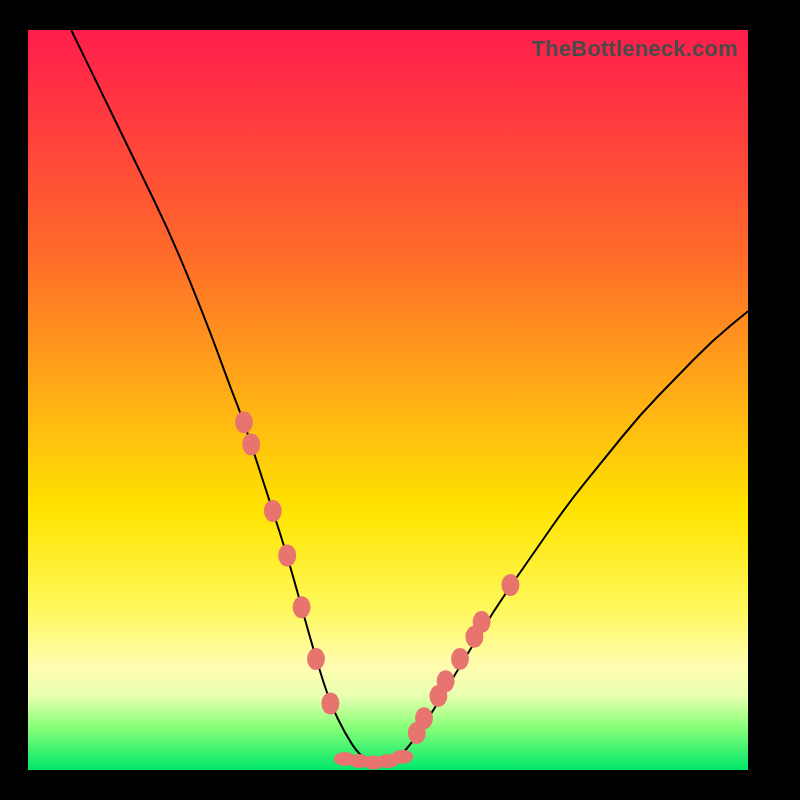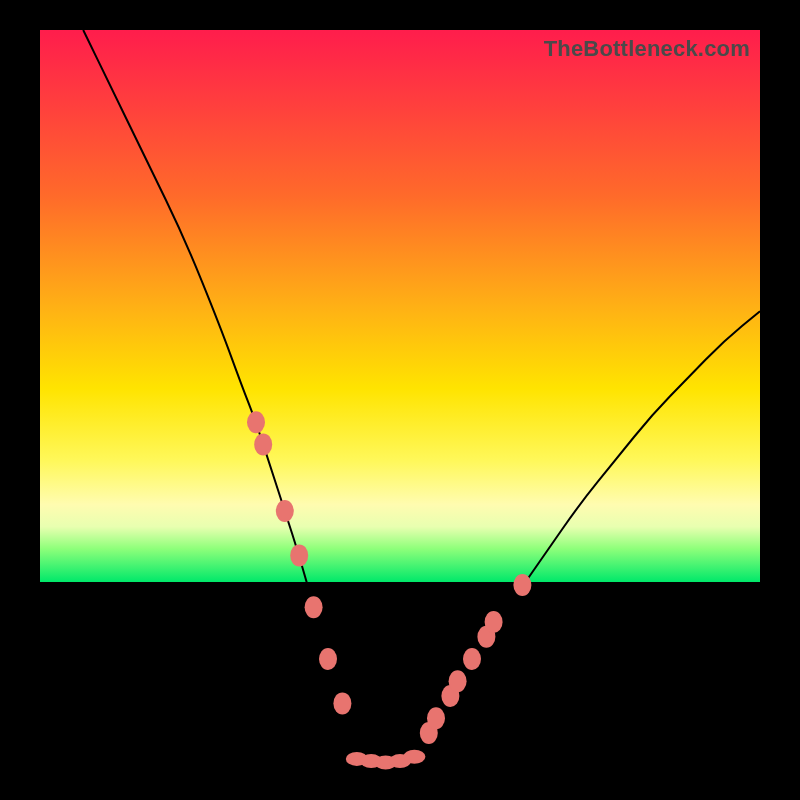--- a/index.html
+++ b/index.html
@@ -12,24 +12,24 @@
     font-family: Arial, Helvetica, sans-serif;
   }
   .frame {
     position: relative;
     width: 800px;
     height: 800px;
     background: #000;
   }
   .plot-area {
     position: absolute;
-    left: 40px;
+    left: 28px;
     top: 30px;
     width: 720px;
-    height: 552px;
+    height: 740px;
     background: linear-gradient(to bottom,
       #ff1d4c 0%,
       #ff3b3f 12%,
       #ff6a2a 30%,
       #ffb015 50%,
       #ffe400 65%,
       #fff85a 78%,
       #fffcb0 86%,
       #e8ffb0 90%,
       #8dff7a 94%,

